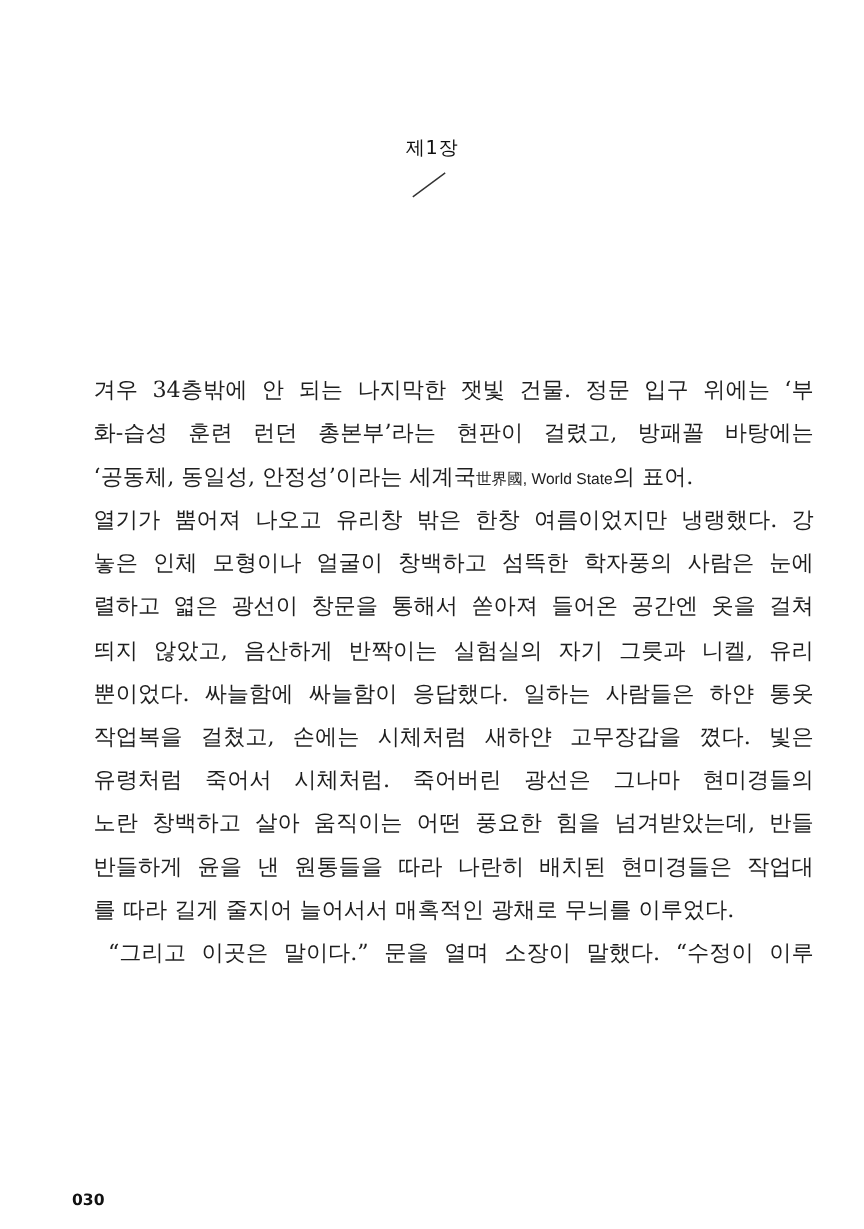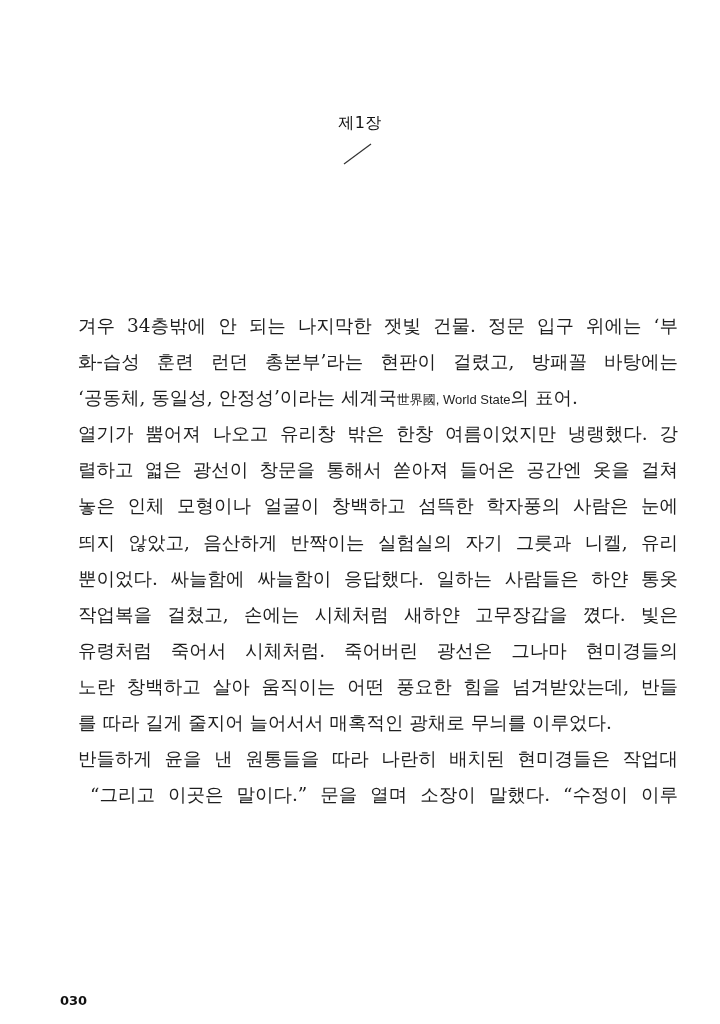--- a/index.html
+++ b/index.html
@@ -79,25 +79,25 @@
 
 <svg class="chapter-slash" viewBox="0 0 32 24">
   <line x1="2" y1="22" x2="29" y2="2" stroke="#333" stroke-width="1.2"></line>
 </svg>
 
 <div class="body-text">
   <span class="line">겨우 34층밖에 안 되는 나지막한 잿빛 건물. 정문 입구 위에는 ‘부</span>
   <span class="line">화-습성 훈련 런던 총본부’라는 현판이 걸렸고, 방패꼴 바탕에는</span>
   <span class="line last"><span>‘공동체, 동일성, 안정성’이라는 세계국</span><span class="small-inline">世界國, World State</span><span>의 표어.</span></span>
   <span class="line">열기가 뿜어져 나오고 유리창 밖은 한창 여름이었지만 냉랭했다. 강</span>
+  <span class="line">놓은 인체 모형이나 얼굴이 창백하고 섬뜩한 학자풍의 사람은 눈에</span>
   <span class="line">렬하고 엷은 광선이 창문을 통해서 쏟아져 들어온 공간엔 옷을 걸쳐</span>
-  <span class="line">놓은 인체 모형이나 얼굴이 창백하고 섬뜩한 학자풍의 사람은 눈에</span>
   <span class="line">띄지 않았고, 음산하게 반짝이는 실험실의 자기 그릇과 니켈, 유리</span>
   <span class="line">뿐이었다. 싸늘함에 싸늘함이 응답했다. 일하는 사람들은 하얀 통옷</span>
   <span class="line">작업복을 걸쳤고, 손에는 시체처럼 새하얀 고무장갑을 꼈다. 빛은</span>
   <span class="line">유령처럼 죽어서 시체처럼. 죽어버린 광선은 그나마 현미경들의</span>
   <span class="line">노란 창백하고 살아 움직이는 어떤 풍요한 힘을 넘겨받았는데, 반들</span>
+  <span class="line">반들하게 윤을 낸 원통들을 따라 나란히 배치된 현미경들은 작업대</span>
   <span class="line last">를 따라 길게 줄지어 늘어서서 매혹적인 광채로 무늬를 이루었다.</span>
-  <span class="line">반들하게 윤을 낸 원통들을 따라 나란히 배치된 현미경들은 작업대</span>
   <span class="line indent">“그리고 이곳은 말이다.” 문을 열며 소장이 말했다. “수정이 이루</span>
 </div>
 
 <div class="page-number">030</div>
 
 </body></html>

